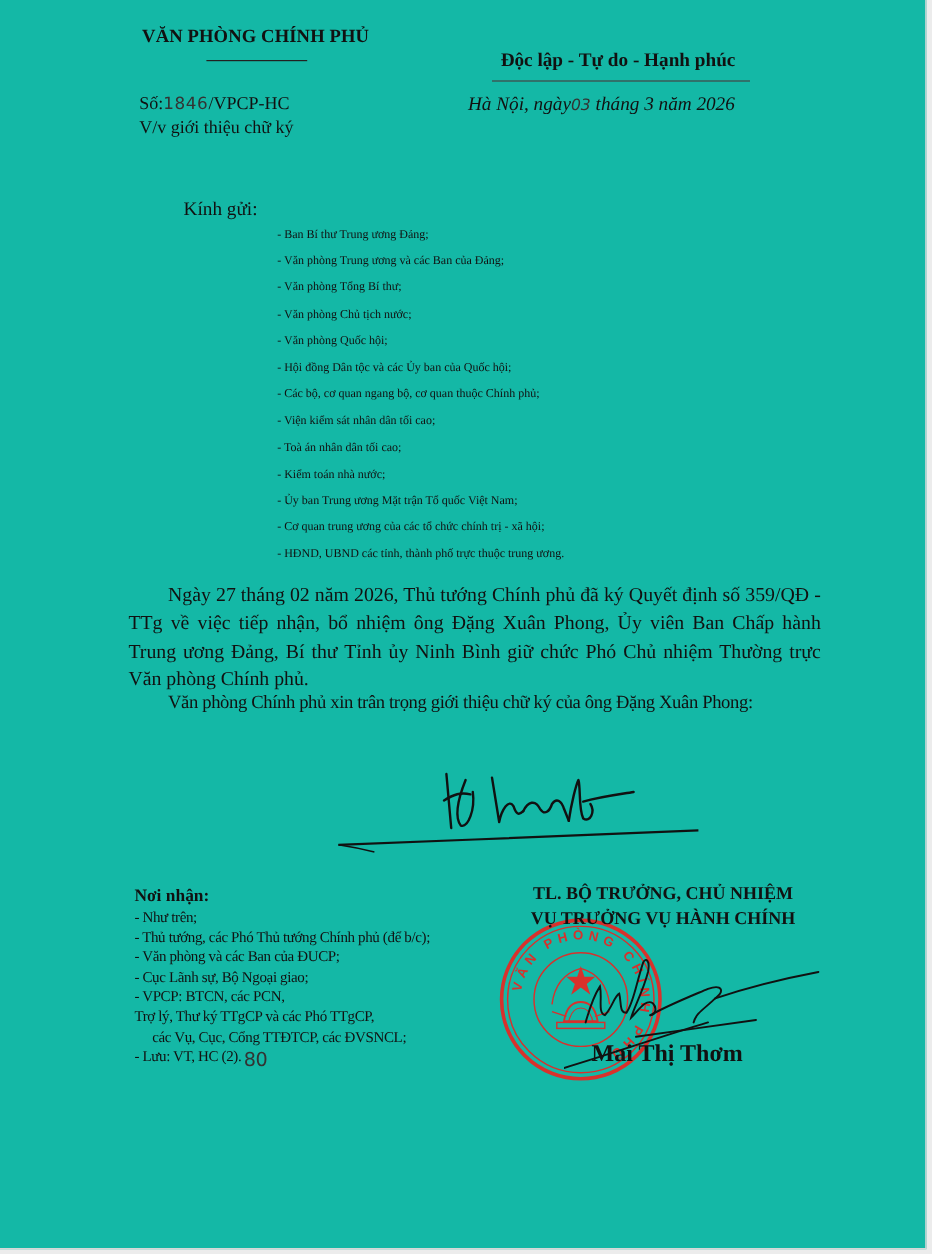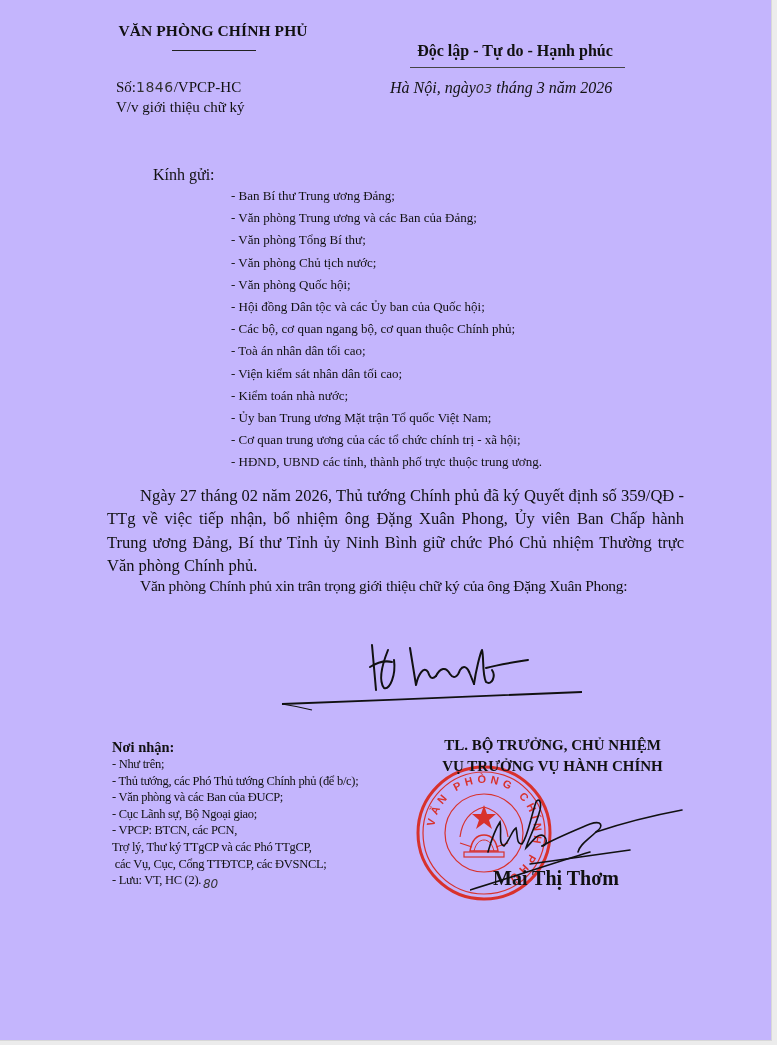--- a/index.html
+++ b/index.html
@@ -6,21 +6,21 @@
     body {
       width: 777px; height: 1045px; overflow: hidden;
       background: #ececec;
       font-family: "Liberation Serif", "DejaVu Serif", serif;
       color: #111;
       position: relative;
     }
     .page {
       position: absolute; left: 0; top: 0;
       width: 771px; height: 1040px;
-      background: #c4b5fd;
+      background: #14b8a6;
       border-right: 1px solid #d8d8d8;
       border-bottom: 1px solid #d8d8d8;
     }
     .abs { position: absolute; white-space: nowrap; }
     .hdr-left {
       left: 100px; top: 22px; width: 226px; text-align: center;
       font-weight: bold; font-size: 15.5px; letter-spacing: 0.1px;
     }
     .rule { position: absolute; height: 1px; background: #222; }
     .so { left: 116px; top: 79px; font-size: 15px; }
@@ -33,34 +33,34 @@
     .motto {
       left: 330px; top: 42px; width: 370px; text-align: center;
       font-weight: bold; font-size: 16px;
     }
     .dateline {
       left: 390px; top: 79px; font-style: italic; font-size: 16px;
     }
     .dateline .hand { font-family: "DejaVu Sans", sans-serif; font-size: 13px; color: #333; }
     .kinhgui { left: 153px; top: 166px; font-size: 16px; }
     .recipients { position: absolute; left: 231px; top: 185px; margin: 0; padding: 0; list-style: none; }
-    .recipients li { font-size: 13px; line-height: 22.2px; height: 22.2px; white-space: nowrap; }
+    .recipients li { font-size: 10px; line-height: 22.2px; height: 22.2px; white-space: nowrap; }
     .body-para {
       position: absolute; left: 107px; top: 484px; width: 577px;
       font-size: 16.5px; line-height: 23.4px; text-align: justify;
       text-indent: 33px; margin: 0;
     }
     .body-para2 {
       position: absolute; left: 140px; top: 577px; font-size: 15.5px; white-space: nowrap; letter-spacing: -0.3px; text-align: right;
     }
     .sig-area { position: absolute; left: 260px; top: 620px; width: 400px; height: 110px; }
     .noi-nhan { position: absolute; left: 112px; top: 738px; font-size: 12.5px; line-height: 16.6px; }
     .noi-nhan .title { font-weight: bold; font-size: 14.5px; line-height: 18px; }
     .noi-nhan .item { white-space: nowrap; letter-spacing: -0.3px; }
-    .noi-nhan .hand { font-family: "DejaVu Sans", sans-serif; font-size: 12px; color: #333; vertical-align: -4px; margin-left: 2px; font-style: italic; }
+    .noi-nhan .hand { font-family: "DejaVu Sans", sans-serif; font-size: 16px; color: #333; vertical-align: -4px; margin-left: 2px; }
     .signer-title {
       left: 410px; top: 735px; width: 285px; text-align: center;
       font-weight: bold; font-size: 15px; line-height: 21px; white-space: normal;
     }
     .signer-name { left: 493px; top: 867px; font-weight: bold; font-size: 20px; }
     .stamp { position: absolute; left: 414px; top: 763px; width: 140px; height: 140px; }
     .sig2 { position: absolute; left: 470px; top: 780px; width: 240px; height: 120px; }
   </style>
 </head>
 <body>
@@ -80,22 +80,22 @@
 
   <div class="abs kinhgui">Kính gửi:</div>
   <ul class="recipients">
     <li>- Ban Bí thư Trung ương Đảng;</li>
     <li>- Văn phòng Trung ương và các Ban của Đảng;</li>
     <li>- Văn phòng Tổng Bí thư;</li>
     <li>- Văn phòng Chủ tịch nước;</li>
     <li>- Văn phòng Quốc hội;</li>
     <li>- Hội đồng Dân tộc và các Ủy ban của Quốc hội;</li>
     <li>- Các bộ, cơ quan ngang bộ, cơ quan thuộc Chính phủ;</li>
+    <li>- Viện kiểm sát nhân dân tối cao;</li>
     <li>- Toà án nhân dân tối cao;</li>
-    <li>- Viện kiểm sát nhân dân tối cao;</li>
     <li>- Kiểm toán nhà nước;</li>
     <li>- Ủy ban Trung ương Mặt trận Tổ quốc Việt Nam;</li>
     <li>- Cơ quan trung ương của các tổ chức chính trị - xã hội;</li>
     <li>- HĐND, UBND các tỉnh, thành phố trực thuộc trung ương.</li>
   </ul>
 
   <p class="body-para">Ngày 27 tháng 02 năm 2026, Thủ tướng Chính phủ đã ký Quyết định số 359/QĐ -TTg về việc tiếp nhận, bổ nhiệm ông Đặng Xuân Phong, Ủy viên Ban Chấp hành Trung ương Đảng, Bí thư Tỉnh ủy Ninh Bình giữ chức Phó Chủ nhiệm Thường trực Văn phòng Chính phủ.</p>
   <div class="body-para2">Văn phòng Chính phủ xin trân trọng giới thiệu chữ ký của ông Đặng Xuân Phong:</div>
 
   <svg class="sig-area" viewBox="0 0 400 110">
@@ -113,21 +113,21 @@
   </svg>
 
   <div class="noi-nhan">
     <div class="title">Nơi nhận:</div>
     <div class="item">- Như trên;</div>
     <div class="item">- Thủ tướng, các Phó Thủ tướng Chính phủ (để b/c);</div>
     <div class="item">- Văn phòng và các Ban của ĐUCP;</div>
     <div class="item">- Cục Lãnh sự, Bộ Ngoại giao;</div>
     <div class="item">- VPCP: BTCN, các PCN,</div>
     <div class="item">Trợ lý, Thư ký TTgCP và các Phó TTgCP,</div>
-    <div class="item" style="white-space:pre;"> các Vụ, Cục, Cổng TTĐTCP, các ĐVSNCL;</div>
+    <div class="item" style="white-space:pre;margin-left:12px;"> các Vụ, Cục, Cổng TTĐTCP, các ĐVSNCL;</div>
     <div class="item"><span>- Lưu: VT, HC (2).</span><span class="hand">80</span></div>
   </div>
 
   <svg class="stamp" viewBox="0 0 140 140">
     <defs>
       <path id="stampArc" d="M70,70 m-50,0 a50,50 0 1,1 100,0 a50,50 0 1,1 -100,0"></path>
     </defs>
     <g fill="none" stroke="#d8312c">
       <circle cx="70" cy="70" r="66" stroke-width="3"></circle>
       <circle cx="70" cy="70" r="61" stroke-width="1.2"></circle>

